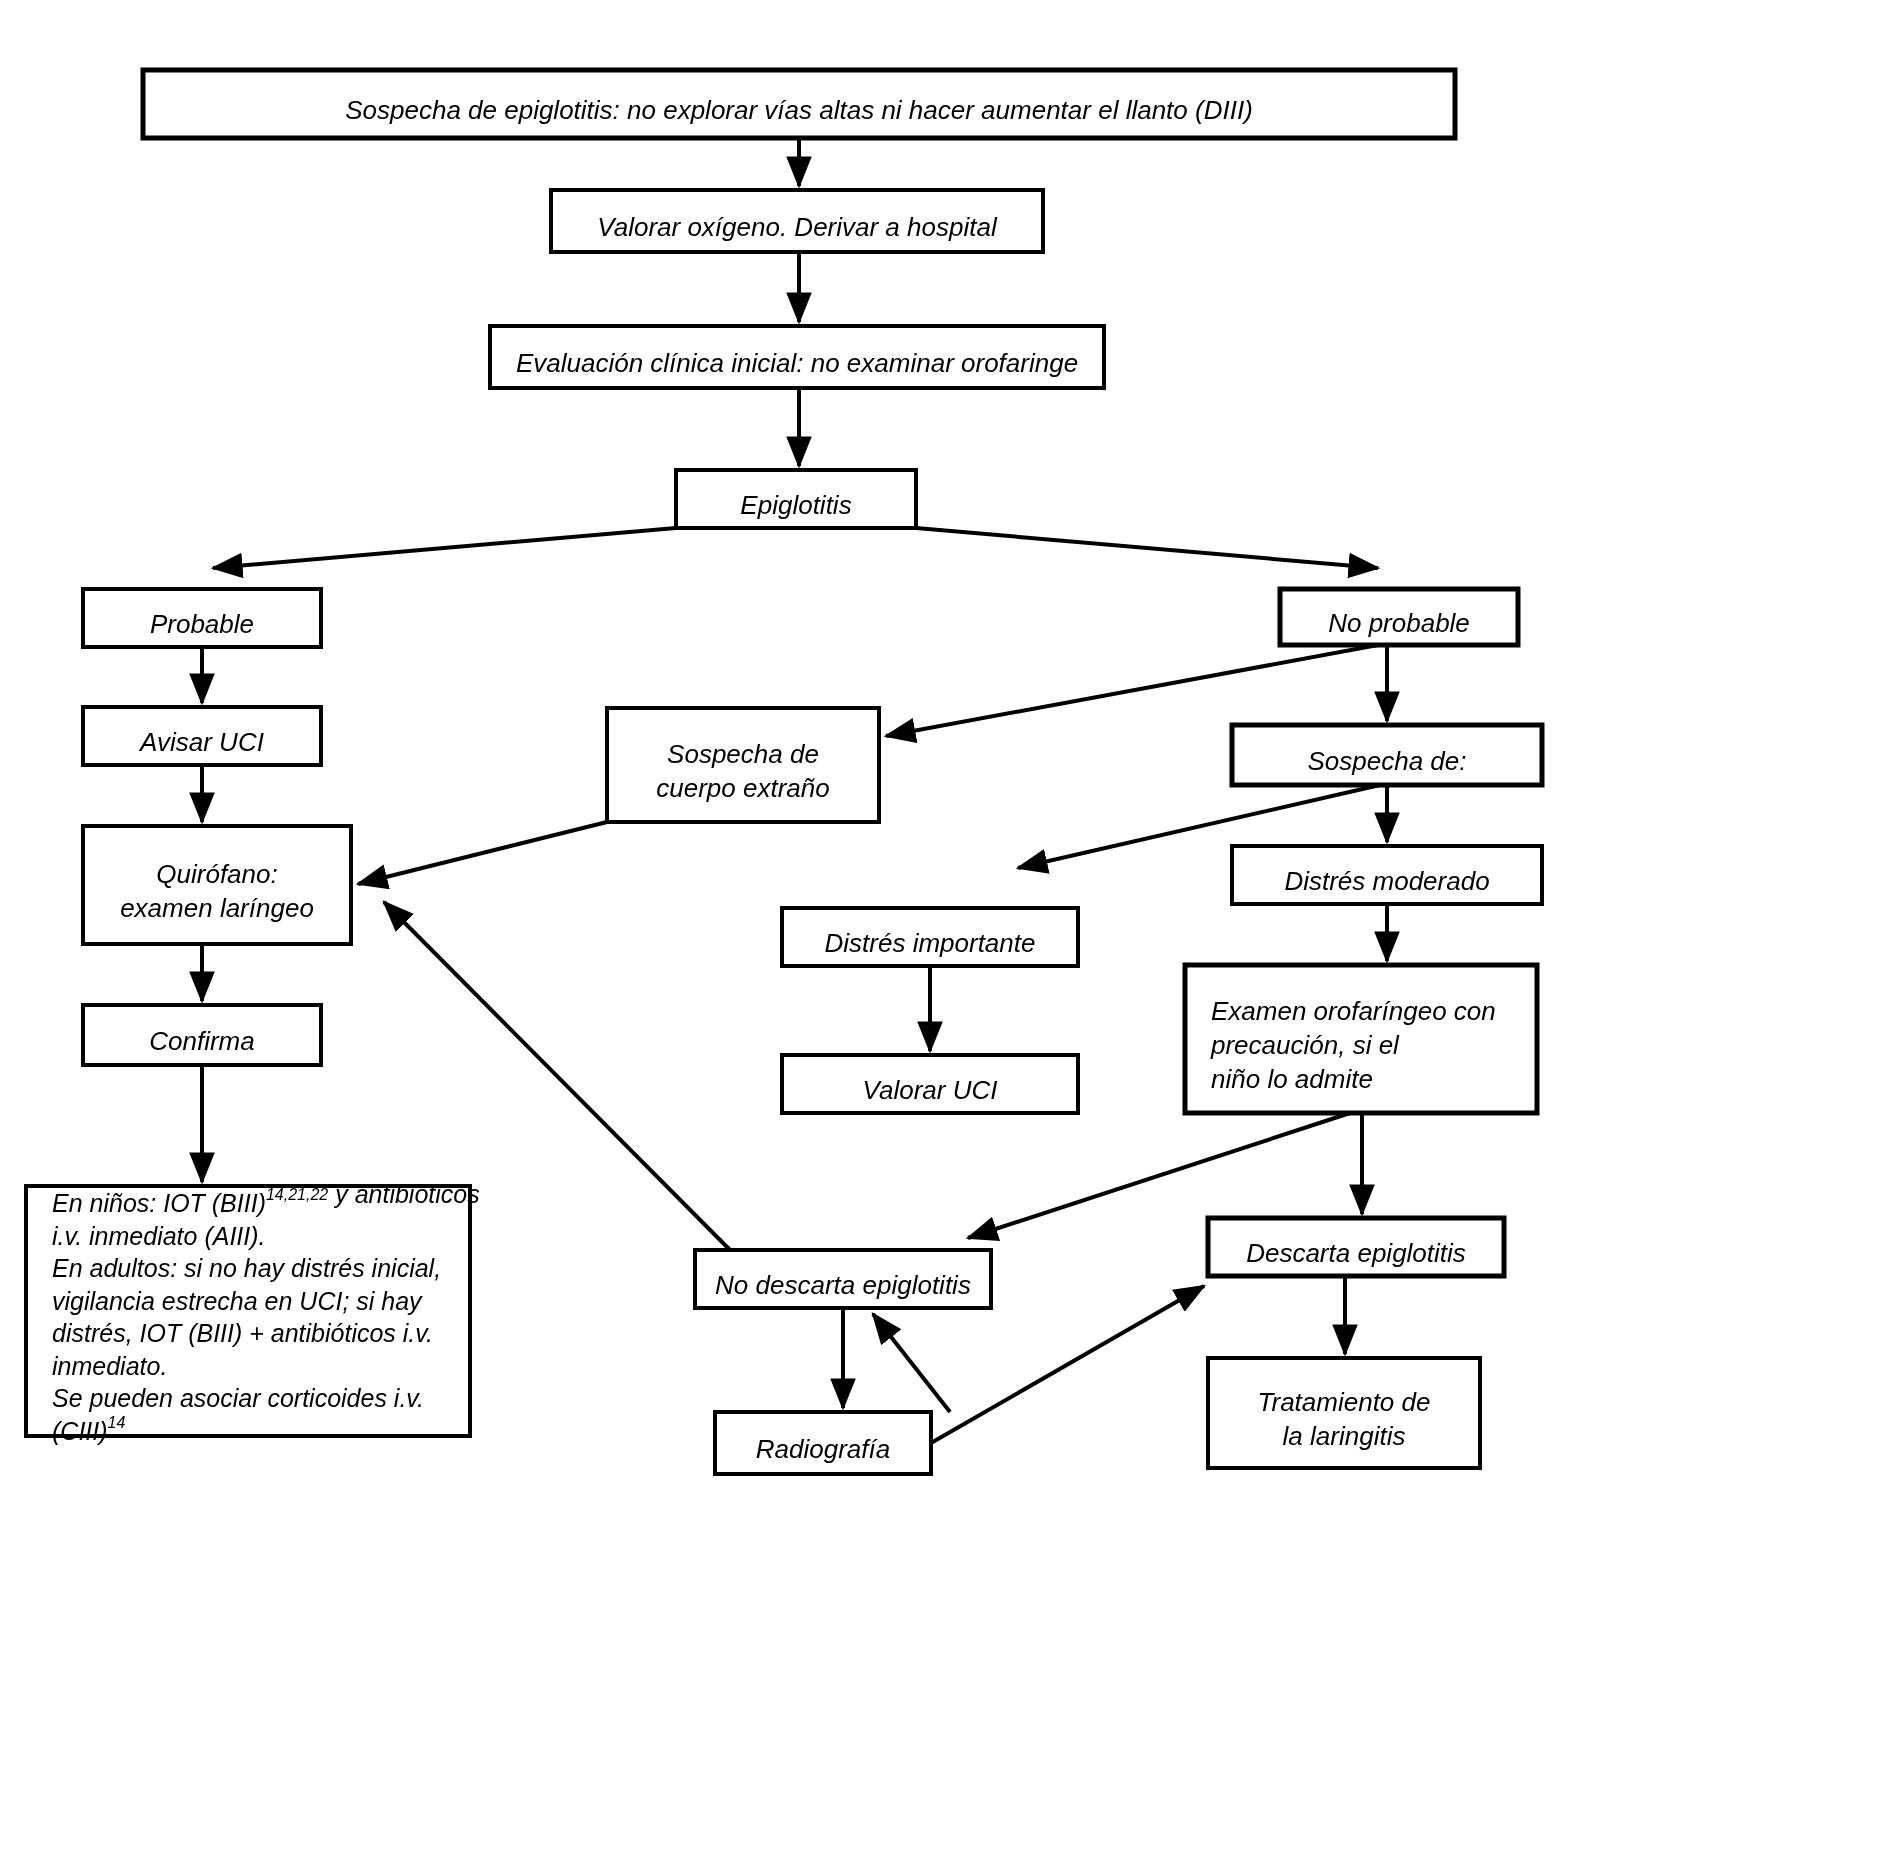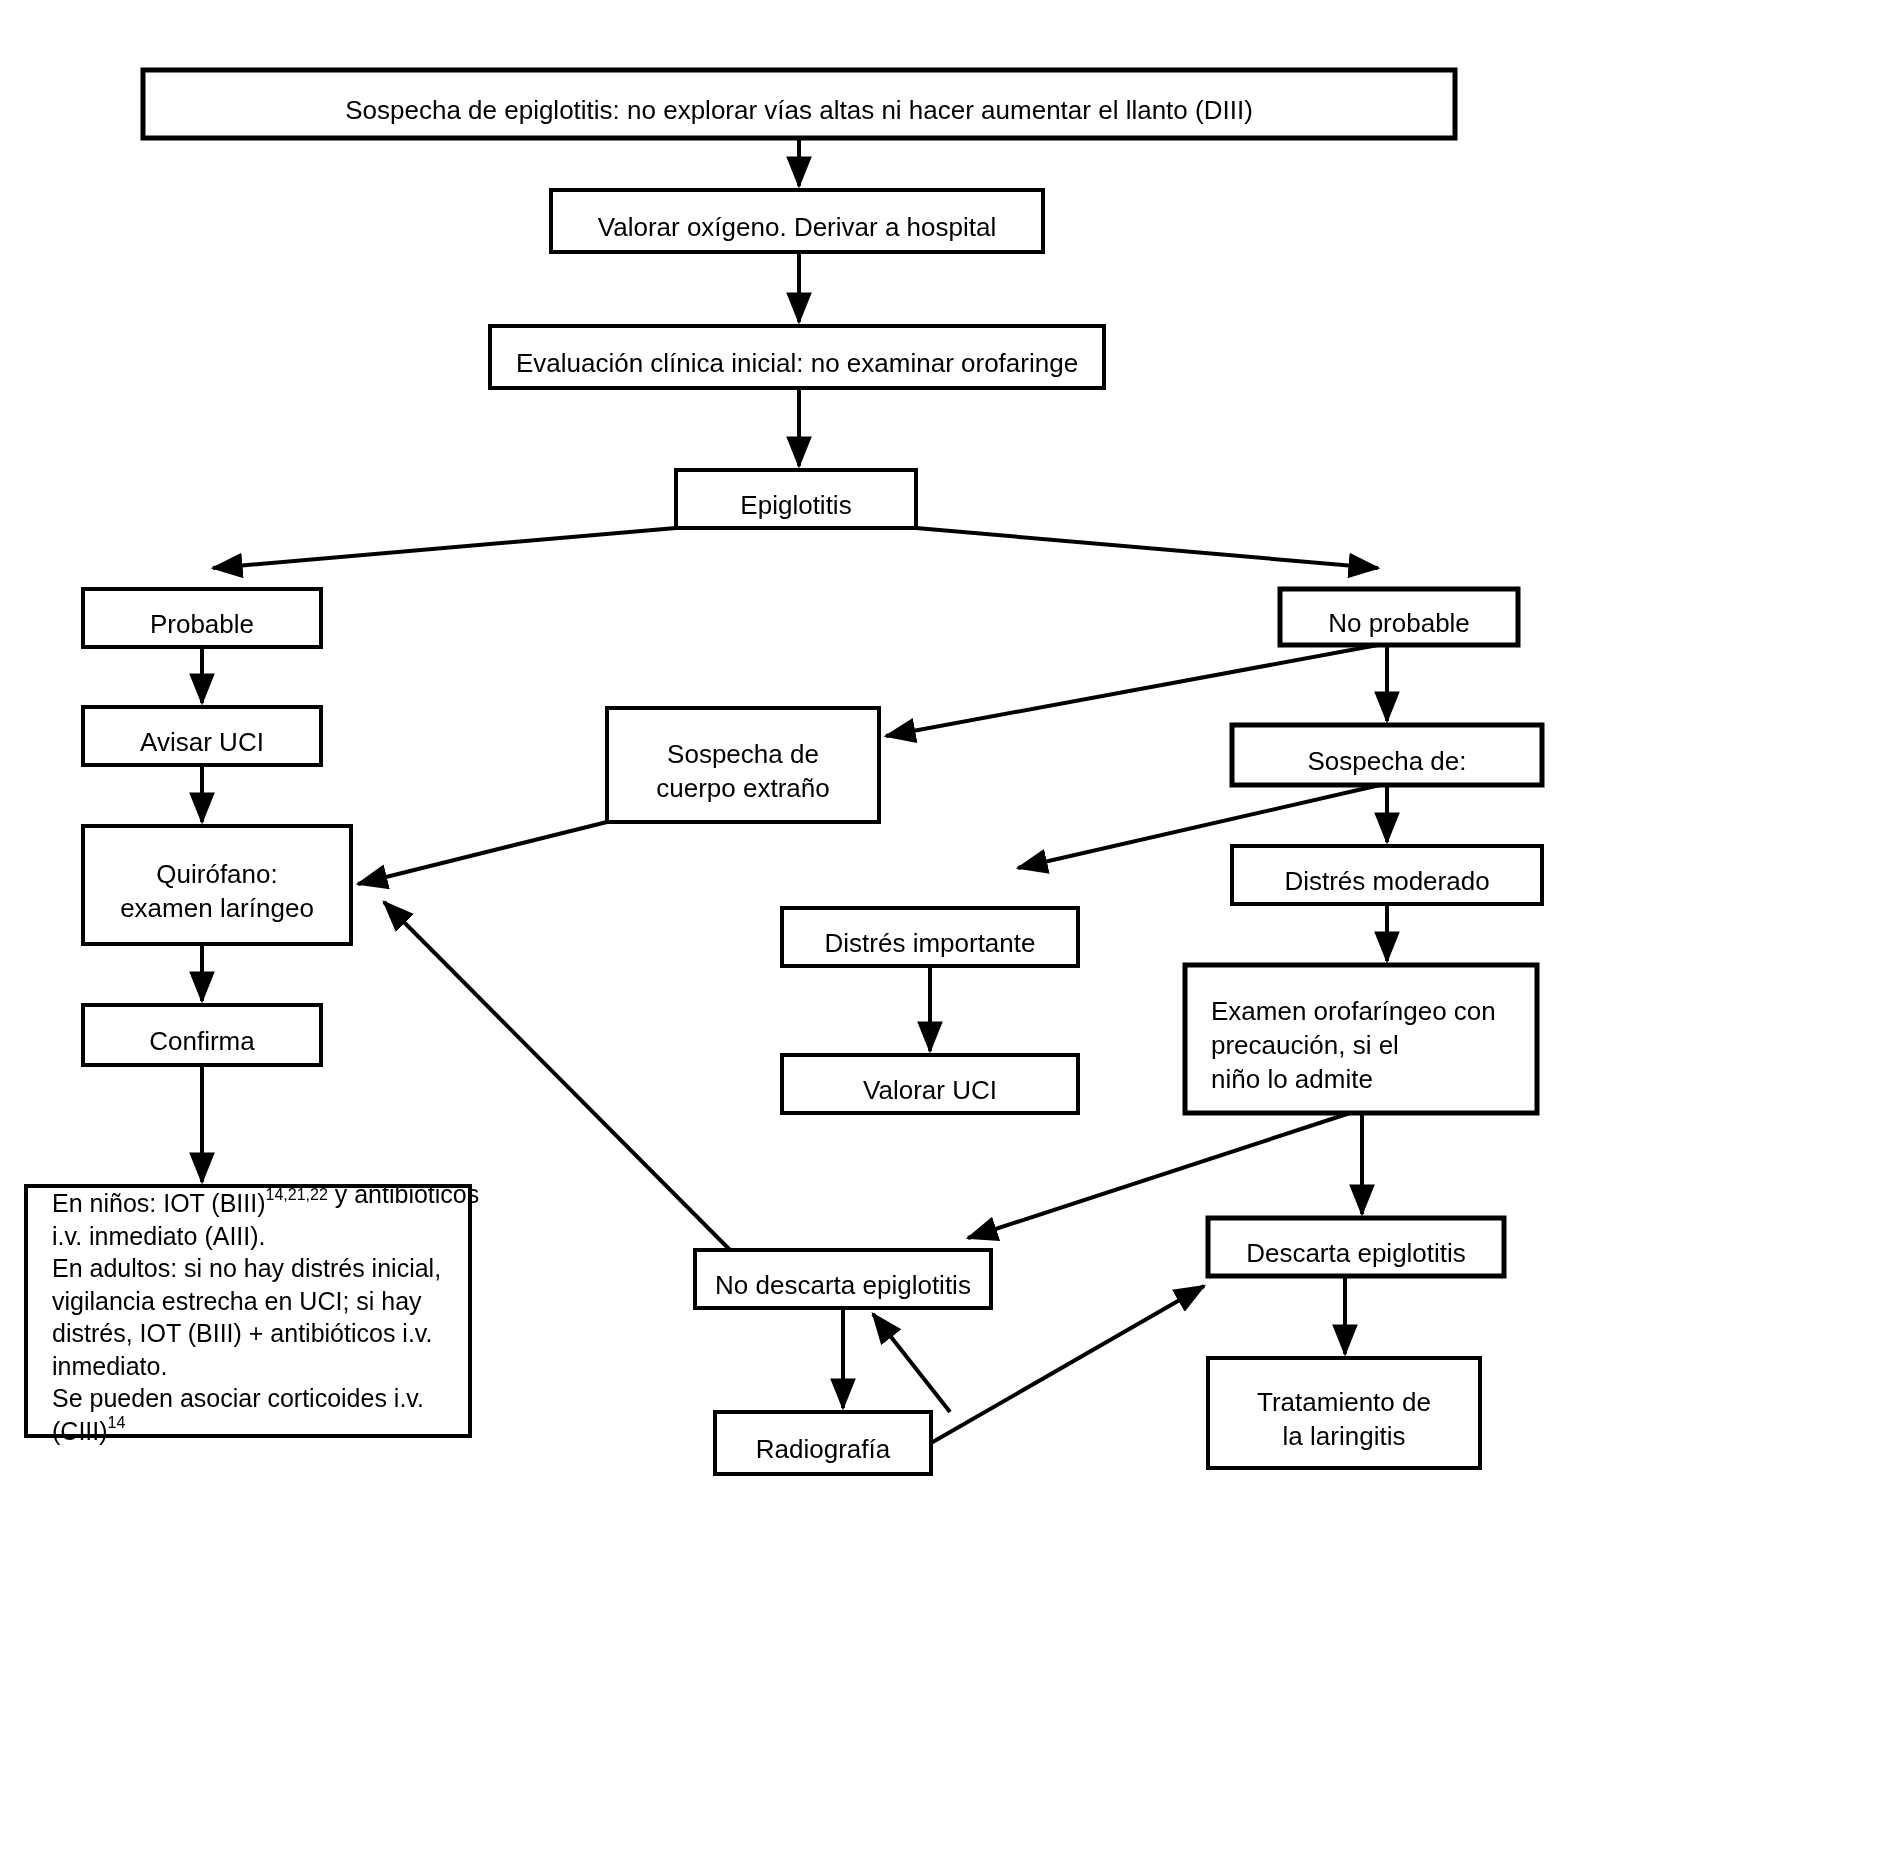--- a/index.html
+++ b/index.html
@@ -10,20 +10,21 @@
   body {
     width: 1896px;
     height: 1872px;
     font-family: "Liberation Sans", sans-serif;
     overflow: hidden;
   }
   #chart-root {
     position: relative;
     width: 1896px;
     height: 1872px;
+    font-style: italic;
   }
   svg#flow {
     display: block;
     width: 1896px;
     height: 1872px;
   }
   .node-rect {
     fill: #ffffff;
     stroke: #000000;
   }

